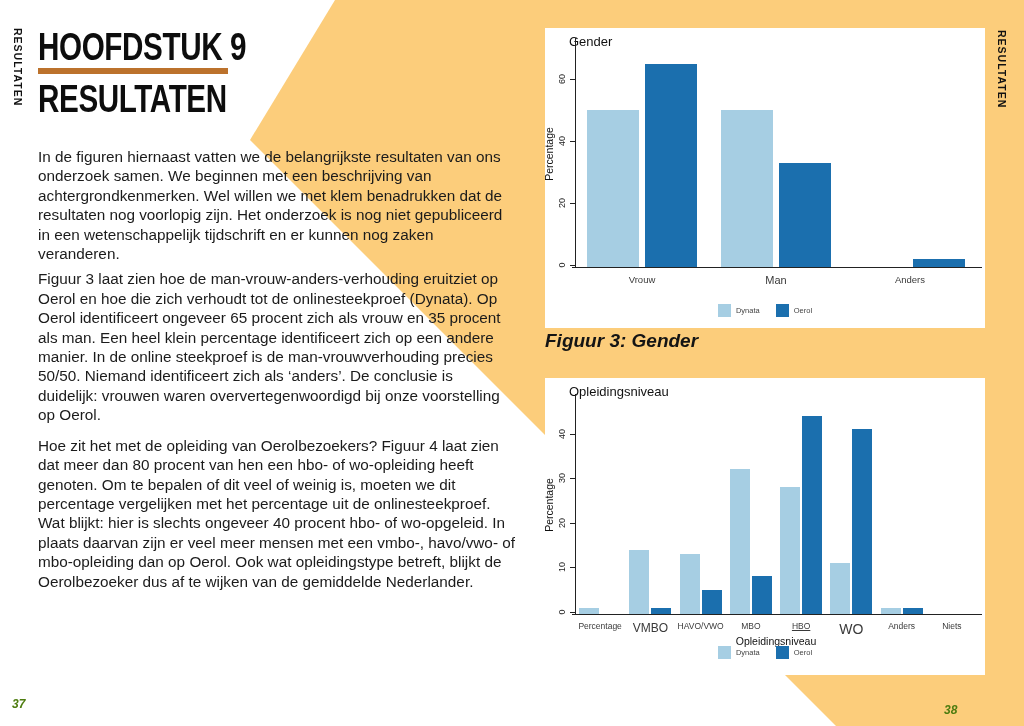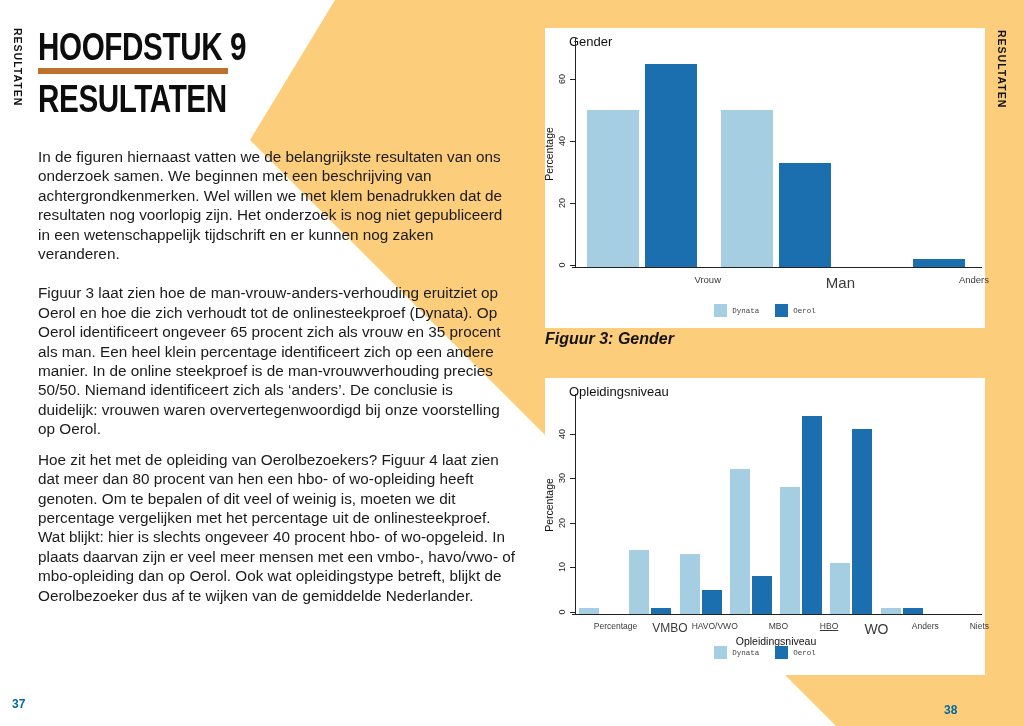--- a/index.html
+++ b/index.html
@@ -12,59 +12,59 @@
   .orange-shape {
     position:absolute; inset:0; background:#FCCD7B;
     clip-path:polygon(335px 0px, 1024px 0px, 1024px 726px, 836px 726px, 250px 140px);
   }
   .side-label {
     position:absolute; writing-mode:vertical-rl; font-size:10.5px; font-weight:bold;
     letter-spacing:1px; color:#111;
   }
   .side-label.left  { left:12px; top:28px; }
   .side-label.right { left:996px; top:30px; }
-  .pagenum { position:absolute; font-weight:bold; font-size:12px; color:#0369a1; }
+  .pagenum { position:absolute; font-weight:bold; font-size:12px; color:#4d7c0f;font-style:italic; }
   .pagenum.left  { left:12px;  top:697px; }
   .pagenum.right { left:944px; top:703px; }
 
   .chapter, .page-title {
     position:absolute; left:38px; font-weight:900; font-size:38px; line-height:1;
     letter-spacing:-0.5px; color:#0d0d0d; transform:scaleX(0.78); transform-origin:0 0;
     white-space:nowrap;
   }
   .chapter    { top:28px; }
   .page-title { top:80px; }
   .title-underline { position:absolute; left:38px; top:68px; width:190px; height:6px; background:#BC722C; }
 
   .body-copy { position:absolute; left:38px; top:147px; width:478px; font-size:15.3px; line-height:19.4px; }
-  .body-copy p.p1 { margin-bottom:20px; }
+  .body-copy p.p1 { margin-bottom:6px; }
   .body-copy h3 { font-size:15.3px; line-height:19.4px; font-weight:bold; }
   .body-copy p.p3 { margin-top:11px; }
 
   .panel { position:absolute; left:545px; width:440px; background:#ffffff; }
   #chart-0 { top:28px;  height:300px; }
   #chart-1 { top:378px; height:297px; }
 
   .chart-title { position:absolute; font-size:13px; color:#111; white-space:nowrap; }
   .axis-line { position:absolute; background:#222; }
   .tick-mark { position:absolute; background:#222; }
   .tick-label {
     position:absolute; font-size:9px; color:#222; white-space:nowrap;
     transform:translate(-50%,-50%) rotate(-90deg);
   }
   .axis-title { position:absolute; font-size:10.5px; color:#111; text-align:center; white-space:nowrap; }
   .axis-title.ylab { transform:translate(-50%,-50%) rotate(-90deg); }
   .bar { position:absolute; }
-  .cat-label { position:absolute; font-size:9px; color:#3a3a3a; text-align:right; white-space:nowrap;margin-left:12px; }
-  .legend { position:absolute; display:flex; justify-content:center; align-items:flex-start; gap:16px;font-family:Liberation Mono, monospace; }
+  .cat-label { position:absolute; font-size:9px; color:#3a3a3a; text-align:center; white-space:nowrap; }
+  .legend { position:absolute; display:flex; justify-content:center; align-items:flex-start; gap:16px; }
   .legend-item { display:flex; align-items:center; gap:5px; }
   .swatch { display:inline-block; width:13px; height:13px; }
   .legend-label { font-size:7.5px; color:#444; }
 
-  .caption { position:absolute; left:545px; font-size:16px; font-style:italic; font-weight:600; color:#141414; white-space:nowrap; }
+  .caption { position:absolute; left:545px; font-size:19px; font-style:italic; font-weight:600; color:#141414; white-space:nowrap; }
   #caption-0 { top:330px; }
   #caption-1 { top:681px; }
 </style>
 </head>
 <body>
 
 <div class="page">
 
   <div class="orange-shape"></div>
 
@@ -92,21 +92,21 @@
       <div class="tick-mark" style="left: 25px; top: 113.111px; width: 5px; height: 1px;"></div>
       <div class="tick-label" style="left: 17px; top: 113.111px;">40</div>
       <div class="tick-mark" style="left: 25px; top: 51.1667px; width: 5px; height: 1px;"></div>
       <div class="tick-label" style="left: 17px; top: 51.1667px;">60</div>
       <div class="axis-title ylab" style="left: 4px; top: 125.5px;">Percentage</div>
       <div class="bar" style="left: 42px; top: 82.1389px; width: 52px; height: 156.861px; background: rgb(166, 206, 227);"></div>
       <div class="bar" style="left: 100px; top: 35.6806px; width: 52px; height: 203.319px; background: rgb(27, 111, 174);"></div>
       <div class="cat-label" style="left: 30px; top: 246px; width: 134px; font-size: 9.5px;">Vrouw</div>
       <div class="bar" style="left: 176px; top: 82.1389px; width: 52px; height: 156.861px; background: rgb(166, 206, 227);"></div>
       <div class="bar" style="left: 234px; top: 134.792px; width: 52px; height: 104.208px; background: rgb(27, 111, 174);"></div>
-      <div class="cat-label" style="left: 164px; top: 246px; width: 134px; font-size: 15px;">Man</div>
+      <div class="cat-label" style="left: 164px; top: 246px; width: 134px; font-size: 11px;">Man</div>
       <div class="bar" style="left: 368px; top: 230.806px; width: 52px; height: 8.19444px; background: rgb(27, 111, 174);"></div>
       <div class="cat-label" style="left: 298px; top: 246px; width: 134px; font-size: 9.5px;">Anders</div>
       <div class="legend" style="left: 0px; top: 276px; width: 100%;">
         <div class="legend-item">
           <span class="swatch" style="background: rgb(166, 206, 227);"></span>
           <span class="legend-label">Dynata</span>
         </div>
         <div class="legend-item">
           <span class="swatch" style="background: rgb(27, 111, 174);"></span>
           <span class="legend-label">Oerol</span>

